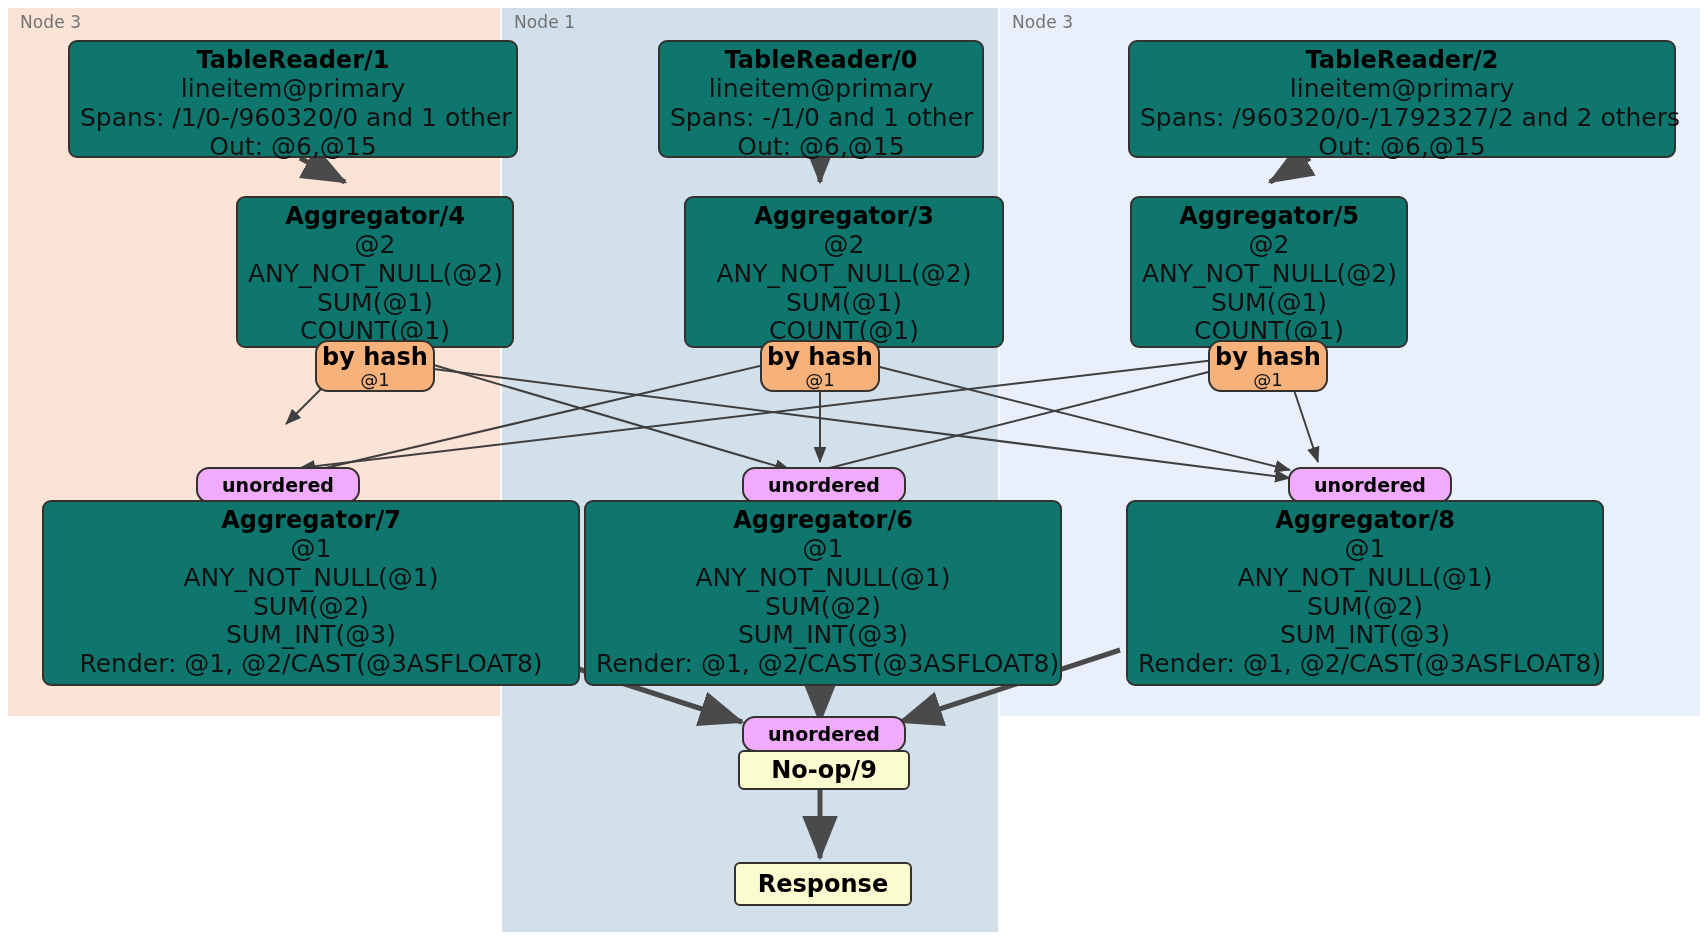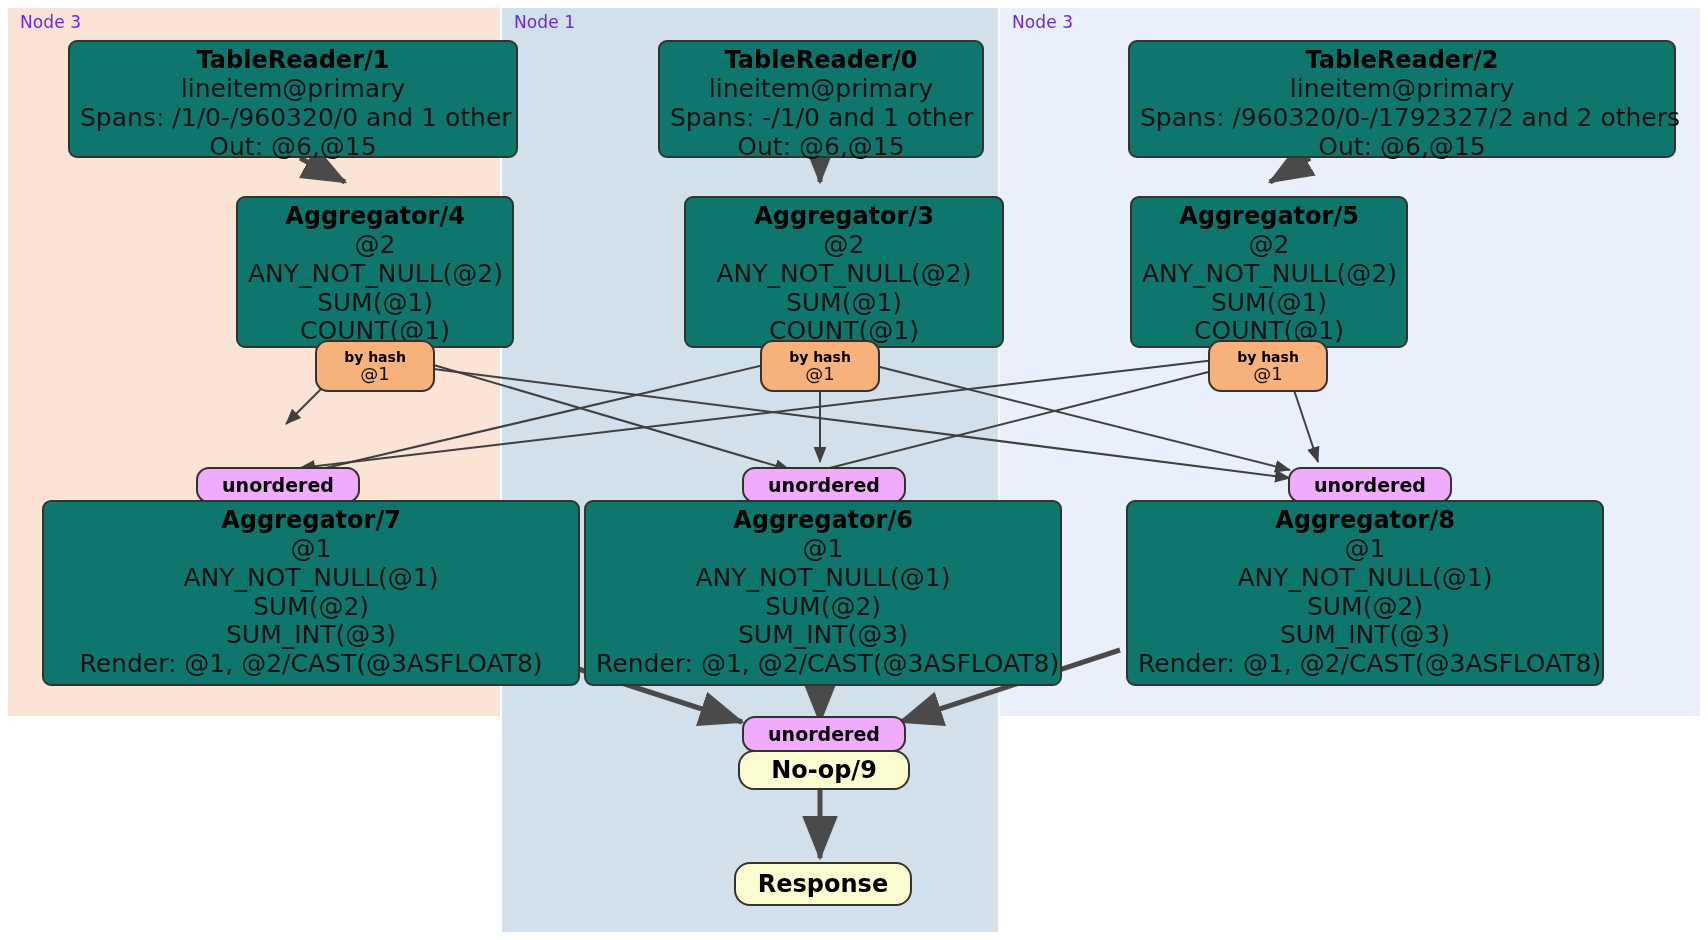--- a/index.html
+++ b/index.html
@@ -3,45 +3,45 @@
 <meta charset="utf-8">
 <style>
   html,body{margin:0;padding:0;background:#ffffff;}
   body{width:1708px;height:940px;position:relative;overflow:hidden;
        font-family:"DejaVu Sans","Liberation Sans",sans-serif;}
 
   #stage{position:absolute;left:0;top:0;width:1708px;height:940px;}
 
   
   .panel{position:absolute;box-sizing:border-box;}
-  .panel-label{position:absolute;font-size:17px;color:#6d28d9;letter-spacing:0.1px;}
+  .panel-label{position:absolute;font-size:17px;color:#737373;letter-spacing:0.1px;}
 
   
   #edges{position:absolute;left:0;top:0;width:1708px;height:940px;pointer-events:none;}
 
   
   .box{position:absolute;box-sizing:border-box;background:#0f766e;
        border:2px solid #34322e;border-radius:9px;text-align:center;
        display:flex;flex-direction:column;justify-content:flex-start;
        align-items:stretch;padding:5px 10px 6px 10px;}
   .box .title{font-weight:bold;font-size:24px;color:#000;line-height:1.16;}
   .box .line{font-size:25px;color:#111;line-height:1.155;white-space:nowrap;}
 
   .small-box{position:absolute;box-sizing:border-box;background:#fbfbd0;
-       border:2px solid #34322e;border-radius:16px;
+       border:2px solid #34322e;border-radius:6px;
        display:flex;align-items:center;justify-content:center;}
   .small-box .title{font-weight:bold;font-size:24px;color:#000;}
 
   
   .pill{position:absolute;box-sizing:border-box;border:2px solid #34322e;
         display:flex;flex-direction:column;align-items:center;justify-content:center;}
   .pill.router{background:#f0abfc;border-radius:13px;}
   .pill.router .t{font-weight:bold;font-size:19px;color:#000;line-height:1;}
   .pill.hash{background:#f7b27c;border-radius:13px;padding-top:2px;}
-  .pill.hash .t{font-weight:bold;font-size:14px;color:#000;line-height:1.05;}
+  .pill.hash .t{font-weight:bold;font-size:24px;color:#000;line-height:1.05;}
   .pill.hash .s{font-size:18px;color:#111;line-height:1.1;}
 </style>
 </head>
 <body>
 
 <div id="stage">
 
   <div class="panel" style="left:8px;top:8px;width:492px;height:708px;background:#fbe3d5;"></div>
   <div class="panel" style="left:502px;top:8px;width:496px;height:924px;background:#d2e0ec;"></div>
   <div class="panel" style="left:1000px;top:8px;width:700px;height:708px;background:#eaf0fb;"></div>

